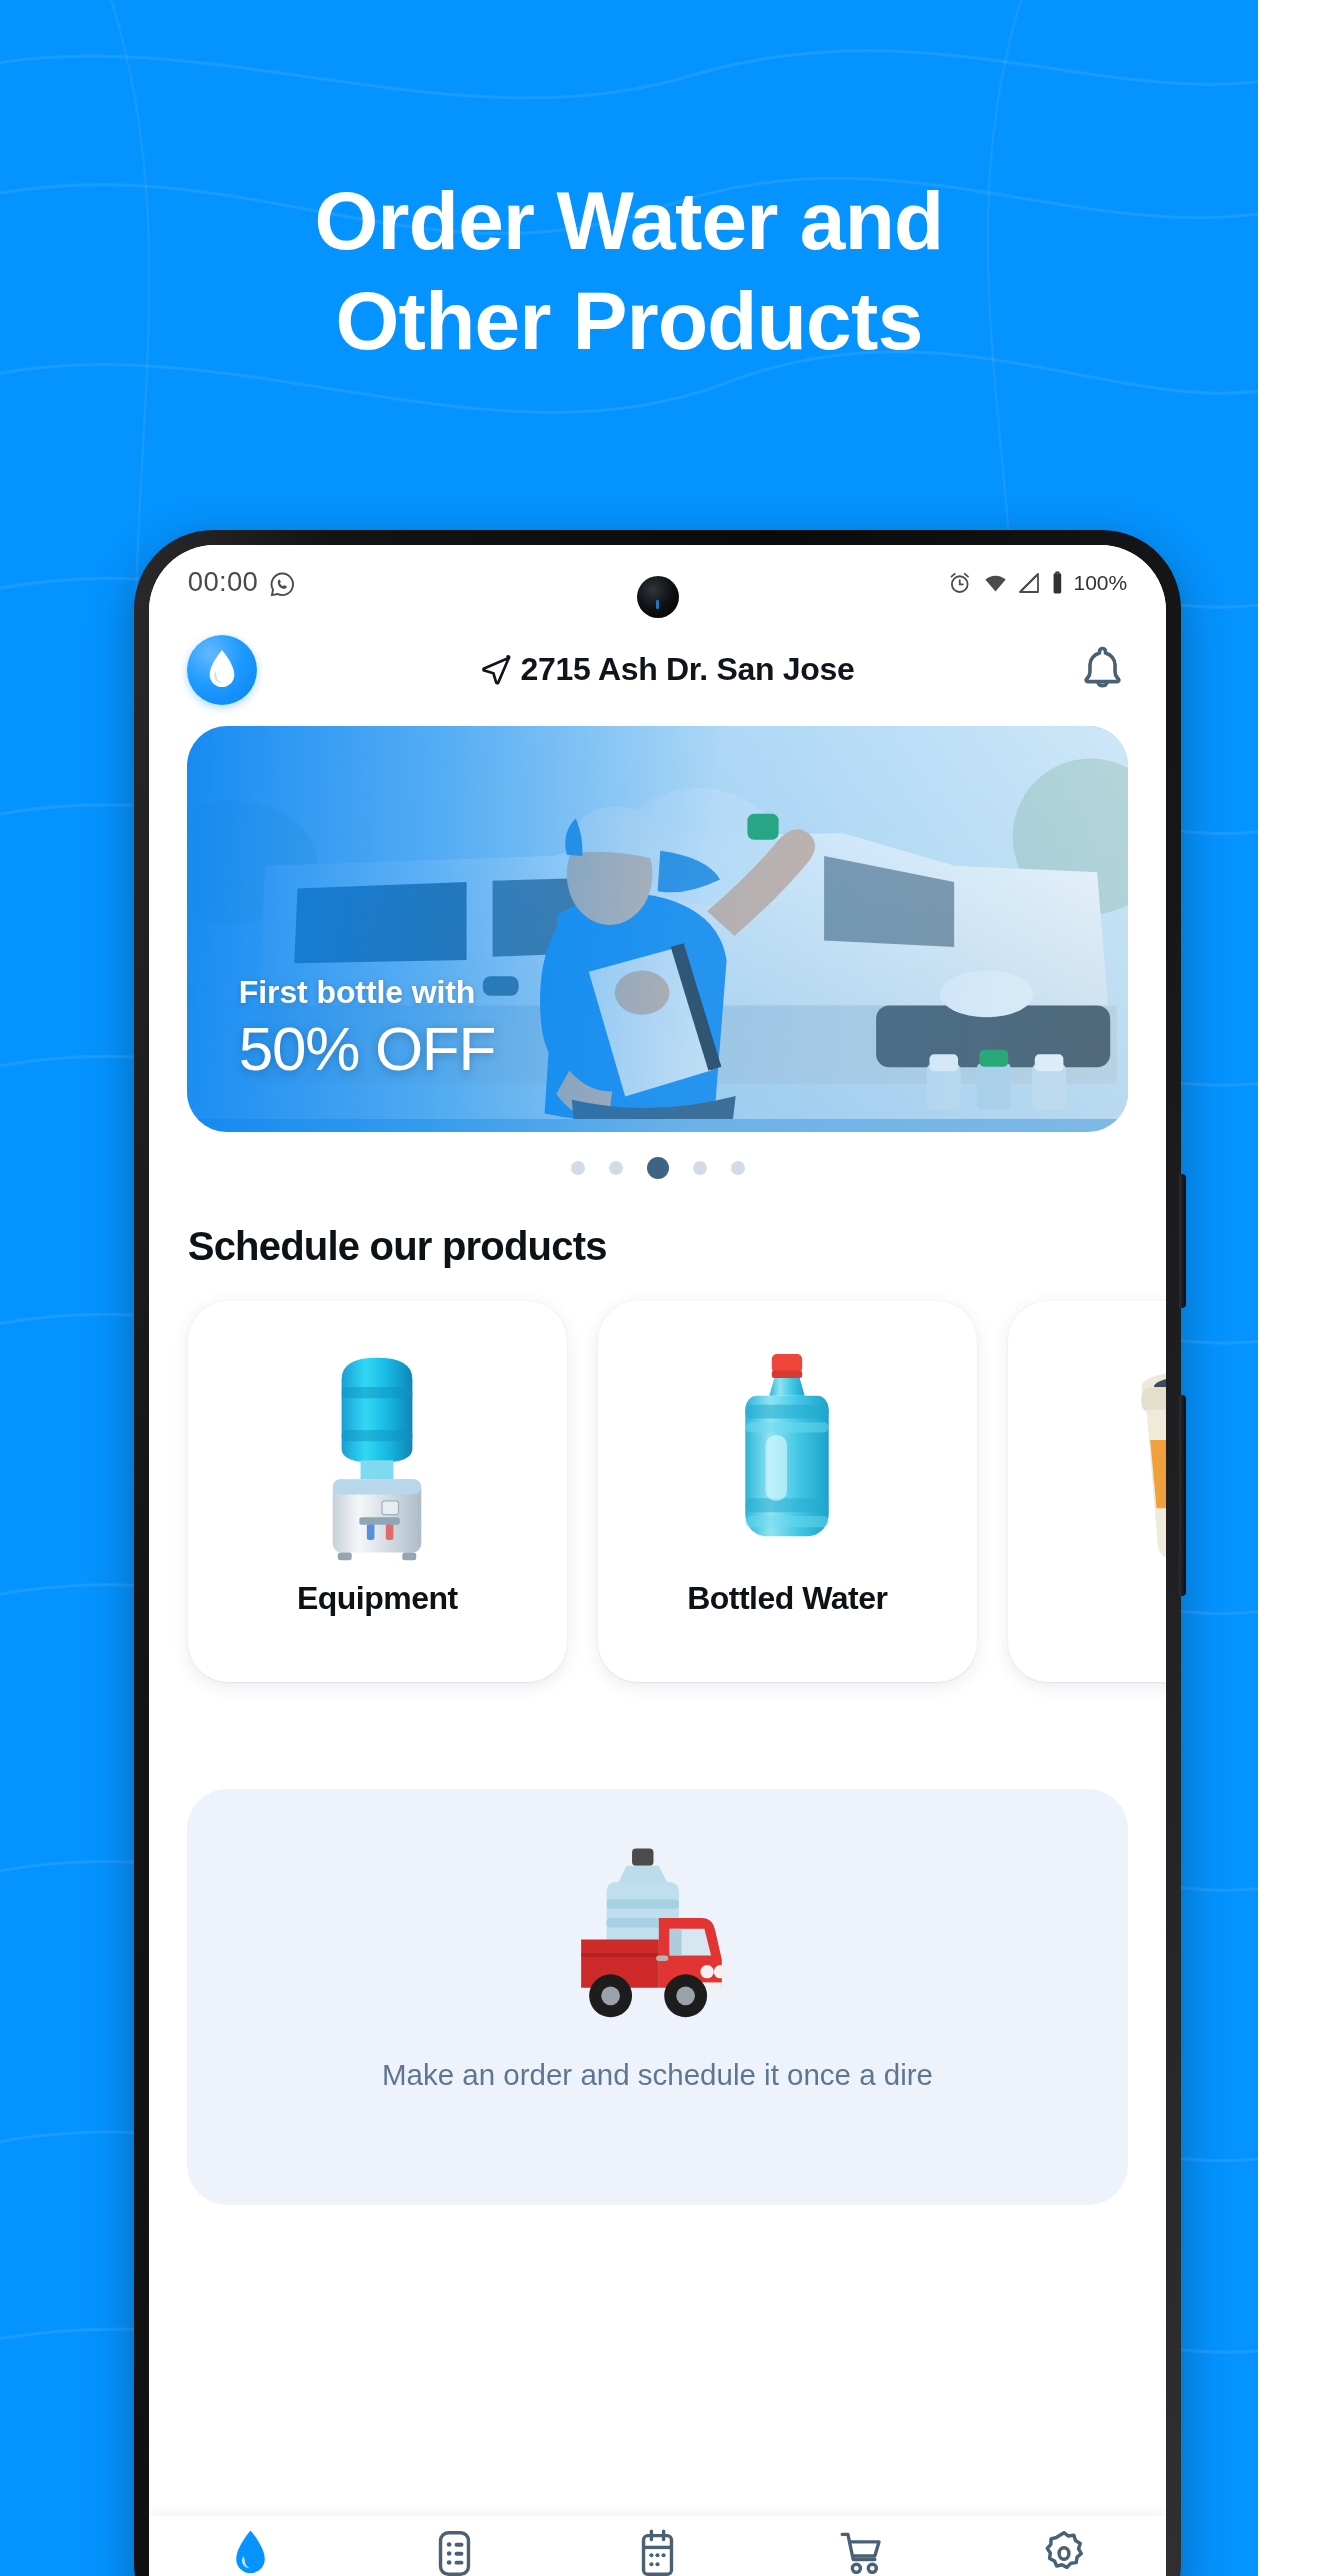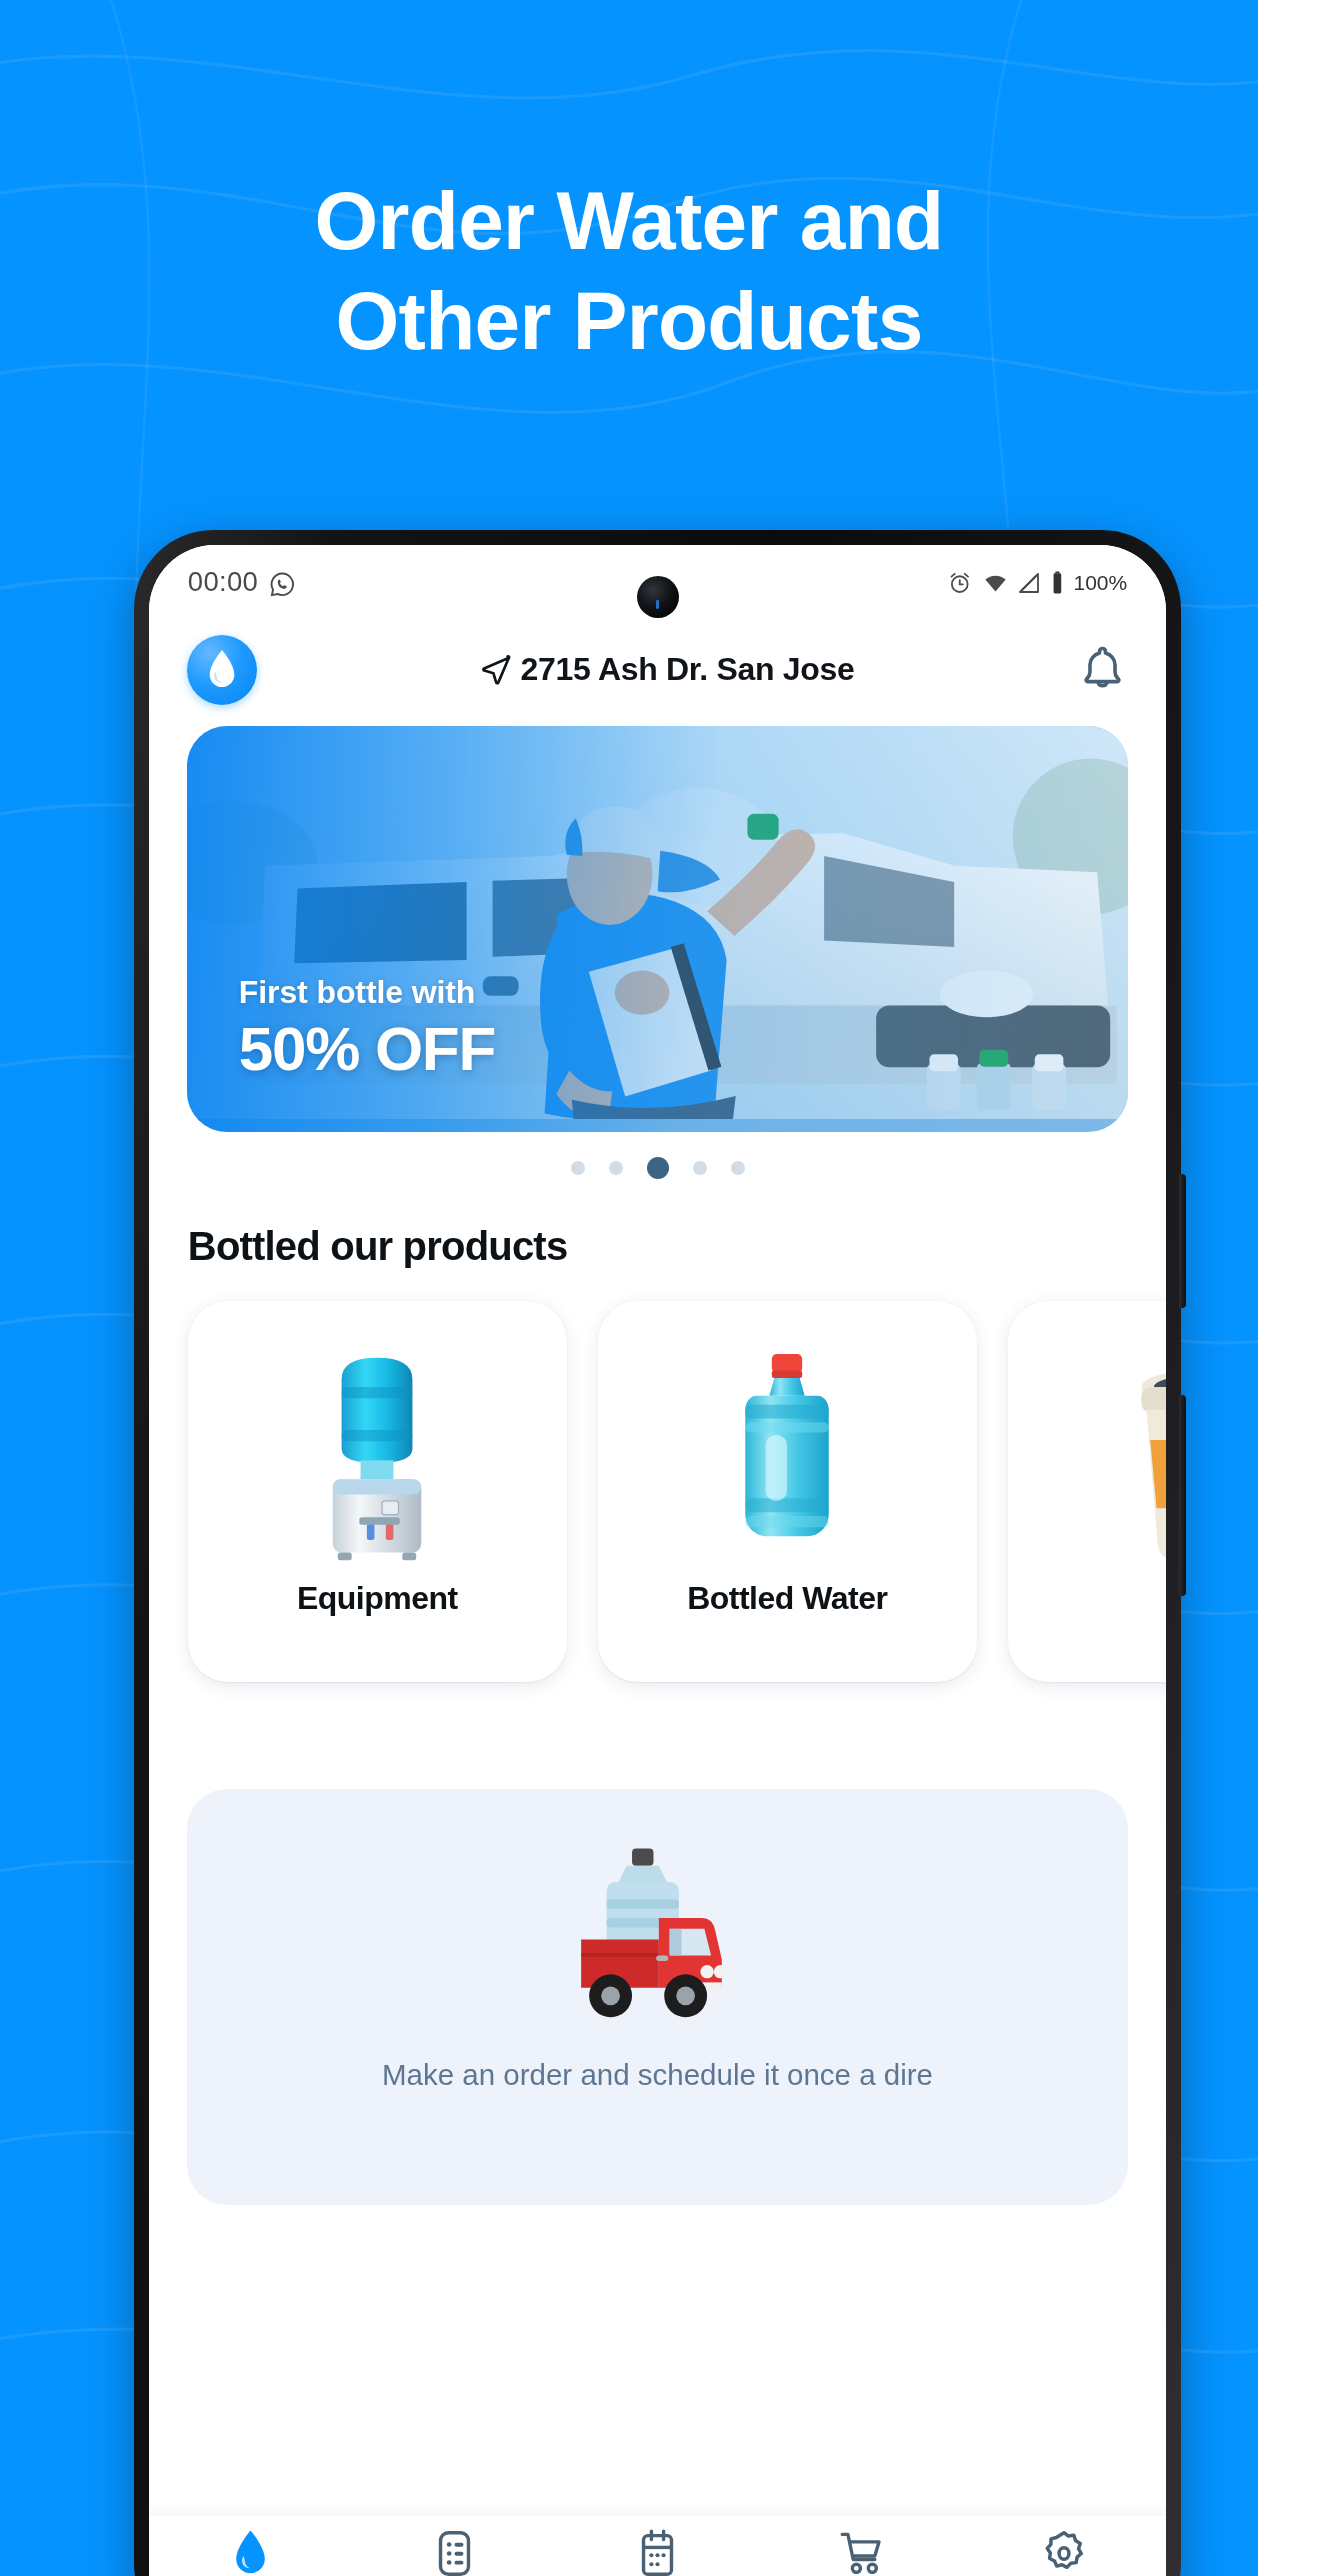--- a/index.html
+++ b/index.html
@@ -138,21 +138,21 @@
   }
   .banner-copy {
     position:absolute; left:52px; bottom:52px; z-index:5;
   }
   .banner-sub {
     color:#ffffff; font-size:32px; font-weight:600;
     letter-spacing:-0.1px; margin-bottom:6.7px;
     text-shadow:0 1.3px 5.4px rgba(0,40,80,.25);
   }
   .banner-title {
-    color:#ffffff; font-size:62px; font-weight:bold;
+    color:#ffffff; font-size:62px; font-weight:normal;
     letter-spacing:-1.3px; line-height:1;
     text-shadow:0 2px 8px rgba(0,40,80,.3);
   }
 
   
   .dots {
     display:flex; justify-content:center; align-items:center;
     gap:24px; margin-top:24px; height:24px;
   }
   .dot { width:14px; height:14px; border-radius:50%; background:#d3dbe4; }
@@ -395,21 +395,21 @@
       </div>
 
       <div class="dots">
         <span class="dot"></span>
         <span class="dot"></span>
         <span class="dot active"></span>
         <span class="dot"></span>
         <span class="dot"></span>
       </div>
 
-      <div class="section-title">Bottled our products</div>
+      <div class="section-title">Schedule our products</div>
 
       <div class="product-row">
 
         <div class="product-card">
           <div class="product-art">
             <svg width="168" height="215" viewBox="0 0 130 170">
               <defs>
                 <linearGradient id="eq" x1="0" y1="0" x2="1" y2="0">
                   <stop offset="0" stop-color="#1a9fd4"></stop>
                     <stop offset=".34" stop-color="#32d8f5"></stop>

